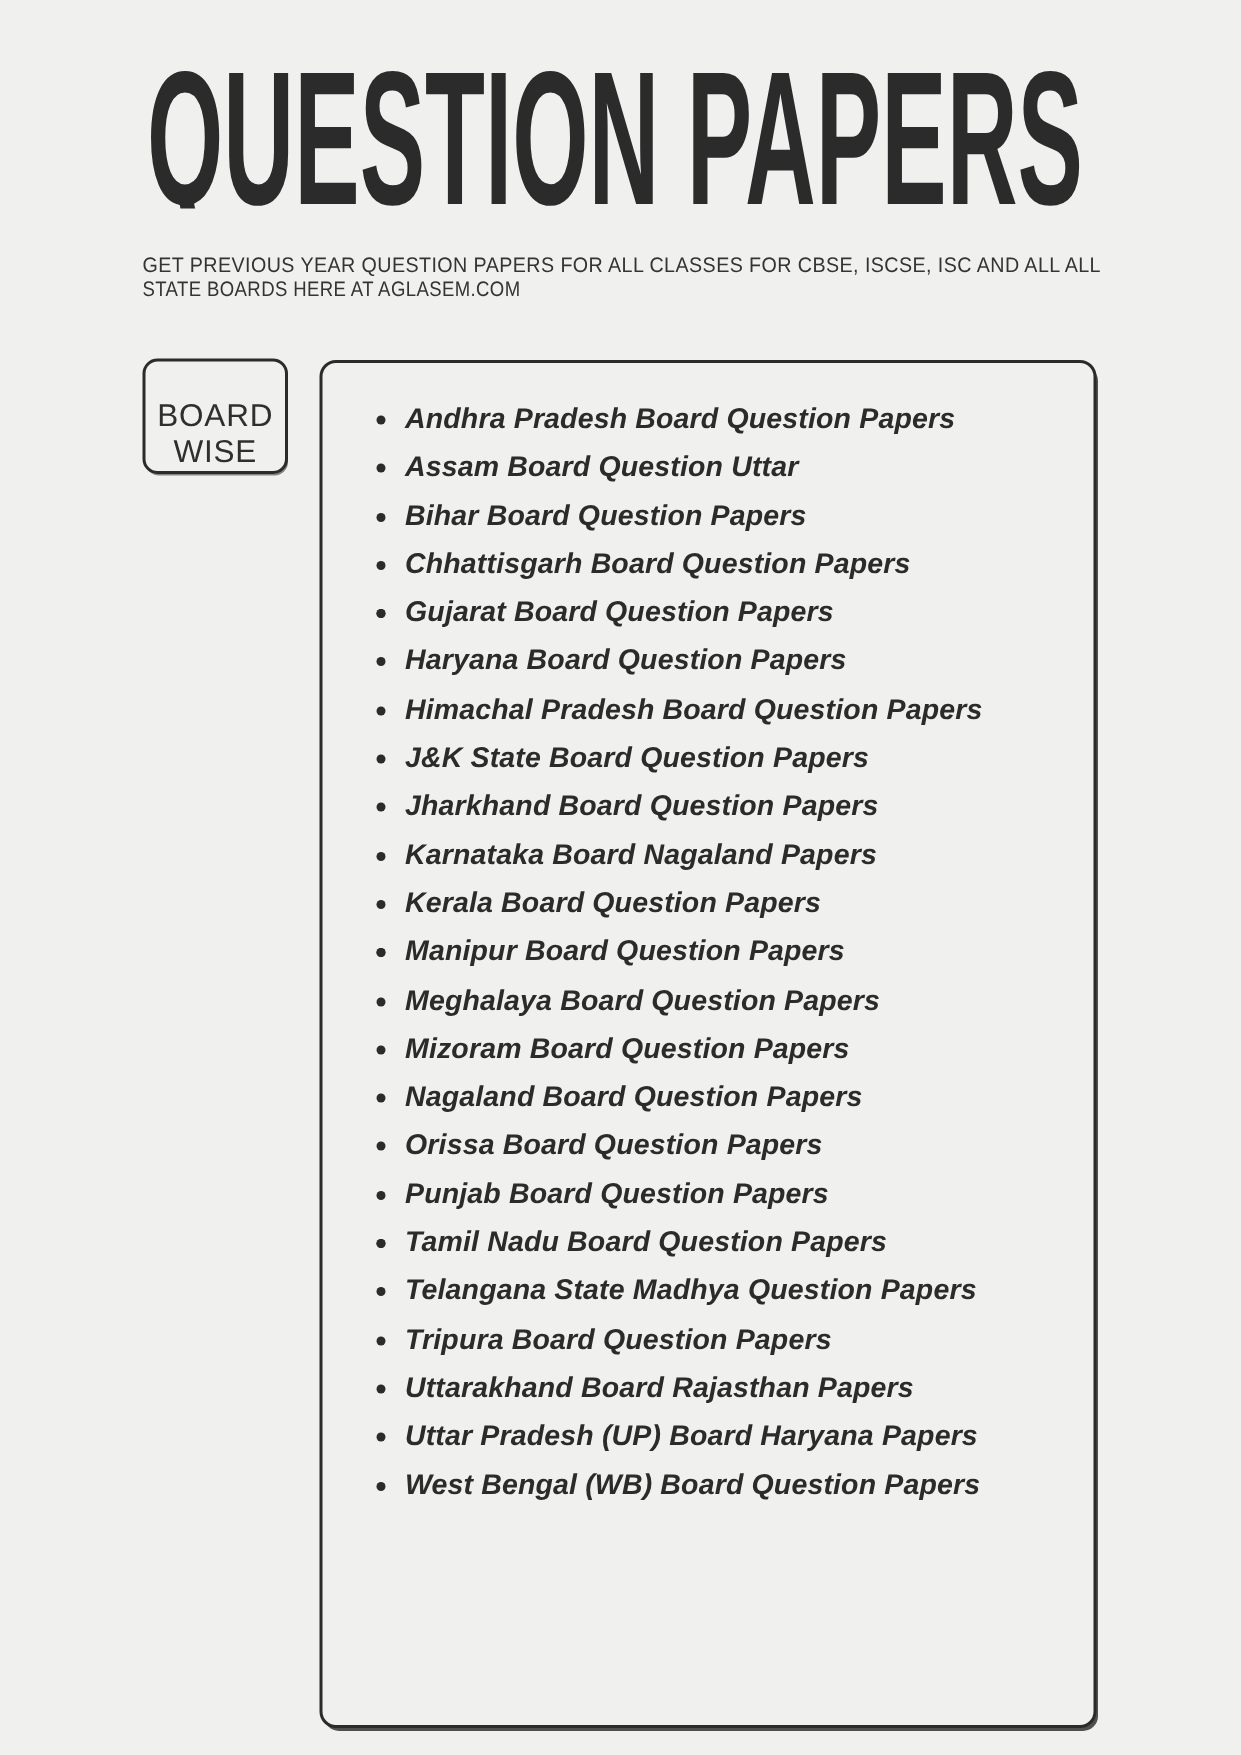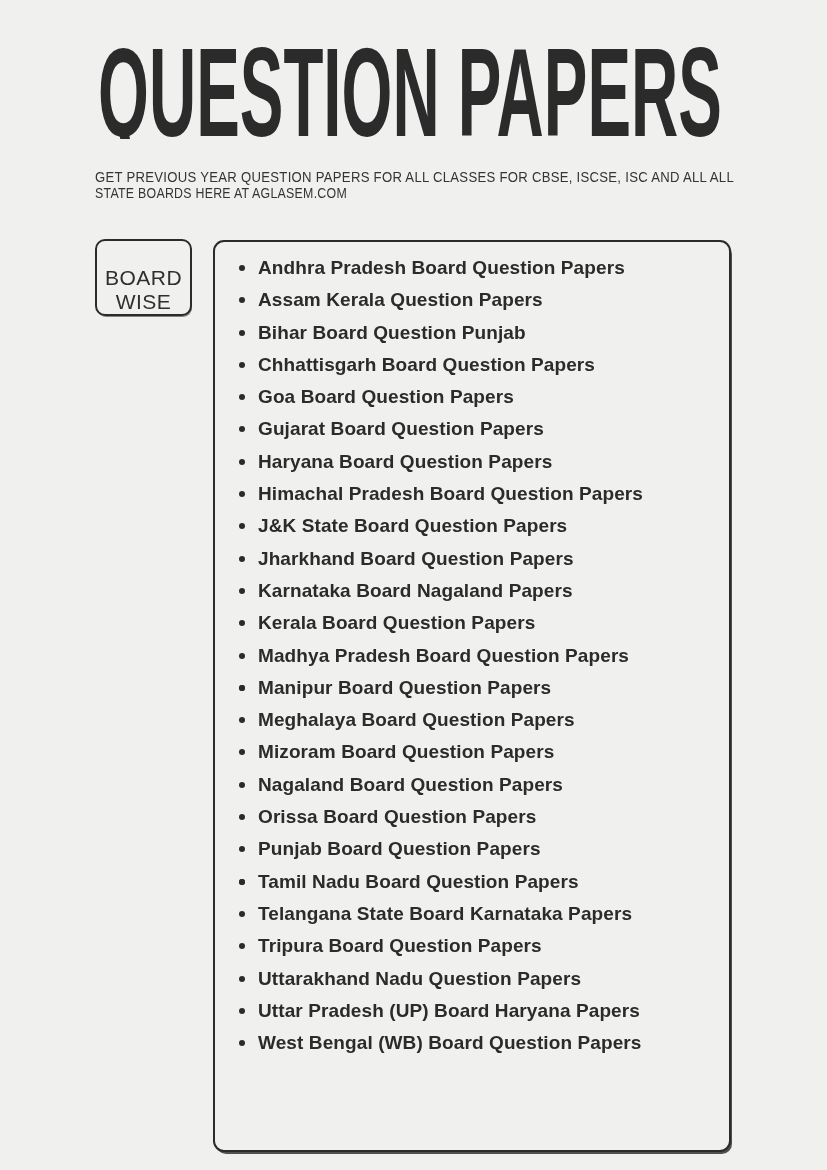--- a/index.html
+++ b/index.html
@@ -72,22 +72,23 @@
     height:912px;
     box-sizing:border-box;
     border:2px solid var(--ink);
     border-radius:11px;
     background:var(--bg);
     box-shadow:2px 3px 0 -1px rgba(40,40,40,0.8);
     overflow:hidden;
   }
   ul.board-list{
     list-style:none;
-    margin:4px;
+    margin:16px;
     padding:6px 8px 0 0;
+    font-style:italic;
   }
   ul.board-list li{
     position:relative;
     padding-left:39px;
     font-size:19px;
     font-weight:bold;
     color:var(--ink);
     line-height:32.3px;
     letter-spacing:0.1px;
     white-space:nowrap;
@@ -122,33 +123,32 @@
   </div>
 
   <section class="board-list-card">
     <ul class="board-list">
         <li>
         <span class="bullet"></span>
         <span>Andhra Pradesh Board Question Papers</span>
       </li>
         <li>
         <span class="bullet"></span>
-        <span>Assam Kerala Question Papers</span>
-      </li>
-        <li>
-        <span class="bullet"></span>
-        <span>Bihar Board Question Punjab</span>
+        <span>Assam Board Question Uttar</span>
+      </li>
+        <li>
+        <span class="bullet"></span>
+        <span>Bihar Board Question Papers</span>
       </li>
         <li>
         <span class="bullet"></span>
         <span>Chhattisgarh Board Question Papers</span>
       </li>
         <li>
         <span class="bullet"></span>
-        <span>Goa Board Question Papers</span>
       </li>
         <li>
         <span class="bullet"></span>
         <span>Gujarat Board Question Papers</span>
       </li>
         <li>
         <span class="bullet"></span>
         <span>Haryana Board Question Papers</span>
       </li>
         <li>
@@ -166,24 +166,20 @@
         <li>
         <span class="bullet"></span>
         <span>Karnataka Board Nagaland Papers</span>
       </li>
         <li>
         <span class="bullet"></span>
         <span>Kerala Board Question Papers</span>
       </li>
         <li>
         <span class="bullet"></span>
-        <span>Madhya Pradesh Board Question Papers</span>
-      </li>
-        <li>
-        <span class="bullet"></span>
       </li>
         <li>
         <span class="bullet"></span>
         <span>Manipur Board Question Papers</span>
       </li>
         <li>
         <span class="bullet"></span>
         <span>Meghalaya Board Question Papers</span>
       </li>
         <li>
@@ -204,29 +200,29 @@
       </li>
         <li>
         <span class="bullet"></span>
       </li>
         <li>
         <span class="bullet"></span>
         <span>Tamil Nadu Board Question Papers</span>
       </li>
         <li>
         <span class="bullet"></span>
-        <span>Telangana State Board Karnataka Papers</span>
+        <span>Telangana State Madhya Question Papers</span>
       </li>
         <li>
         <span class="bullet"></span>
         <span>Tripura Board Question Papers</span>
       </li>
         <li>
         <span class="bullet"></span>
-        <span>Uttarakhand Nadu Question Papers</span>
+        <span>Uttarakhand Board Rajasthan Papers</span>
       </li>
         <li>
         <span class="bullet"></span>
         <span>Uttar Pradesh (UP) Board Haryana Papers</span>
       </li>
         <li>
         <span class="bullet"></span>
         <span>West Bengal (WB) Board Question Papers</span>
       </li>
       </ul>

